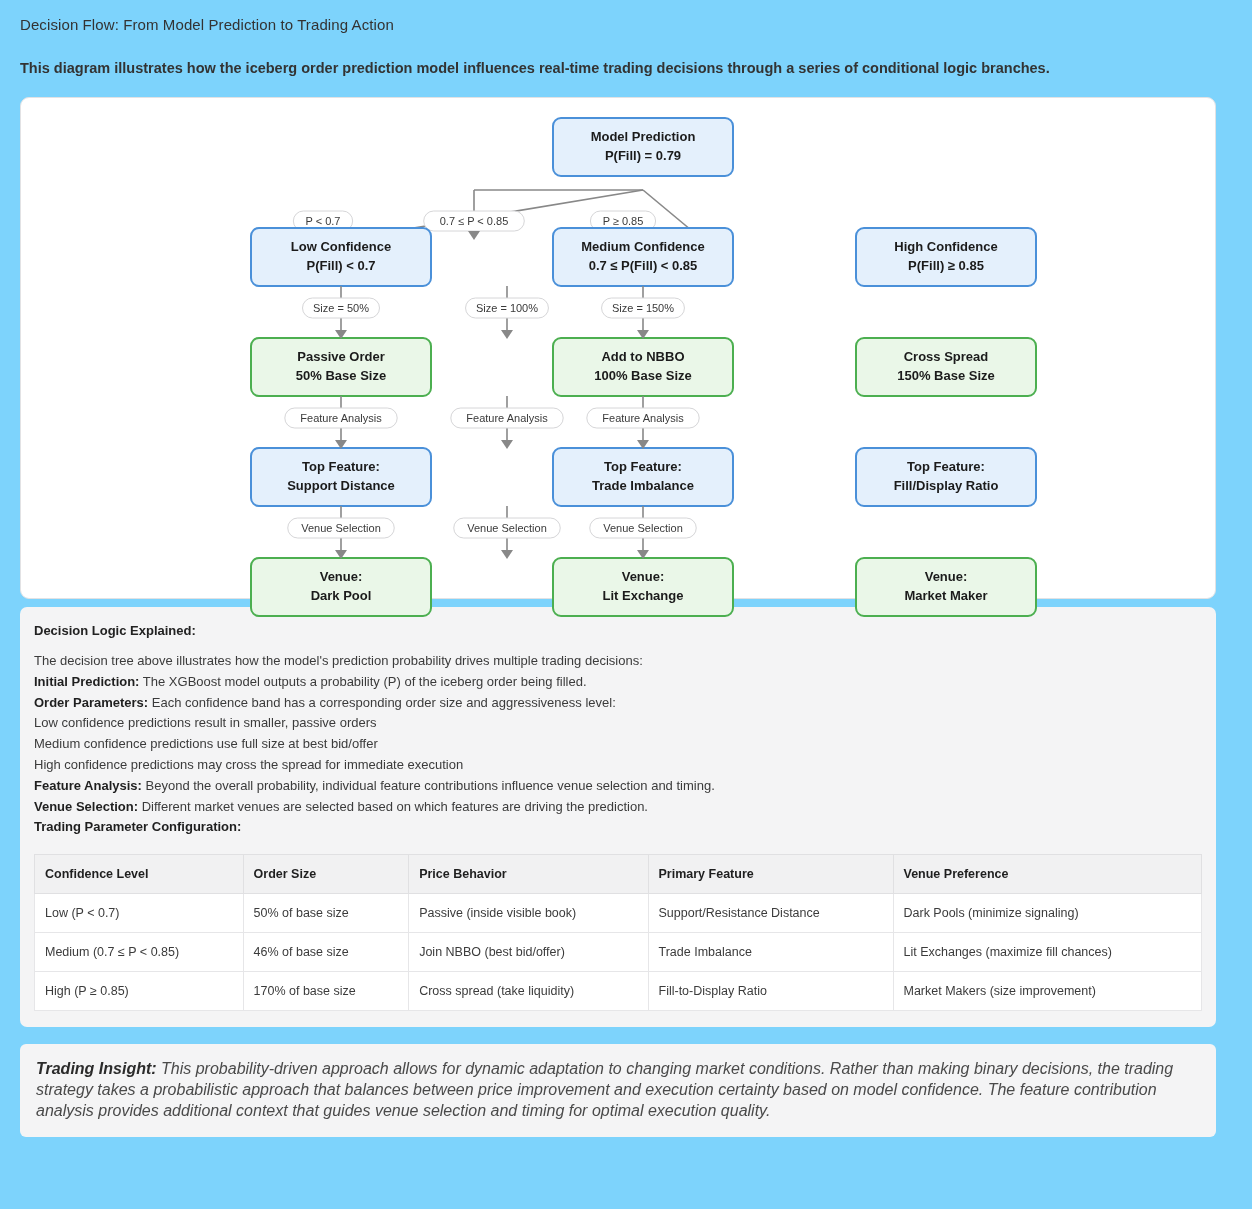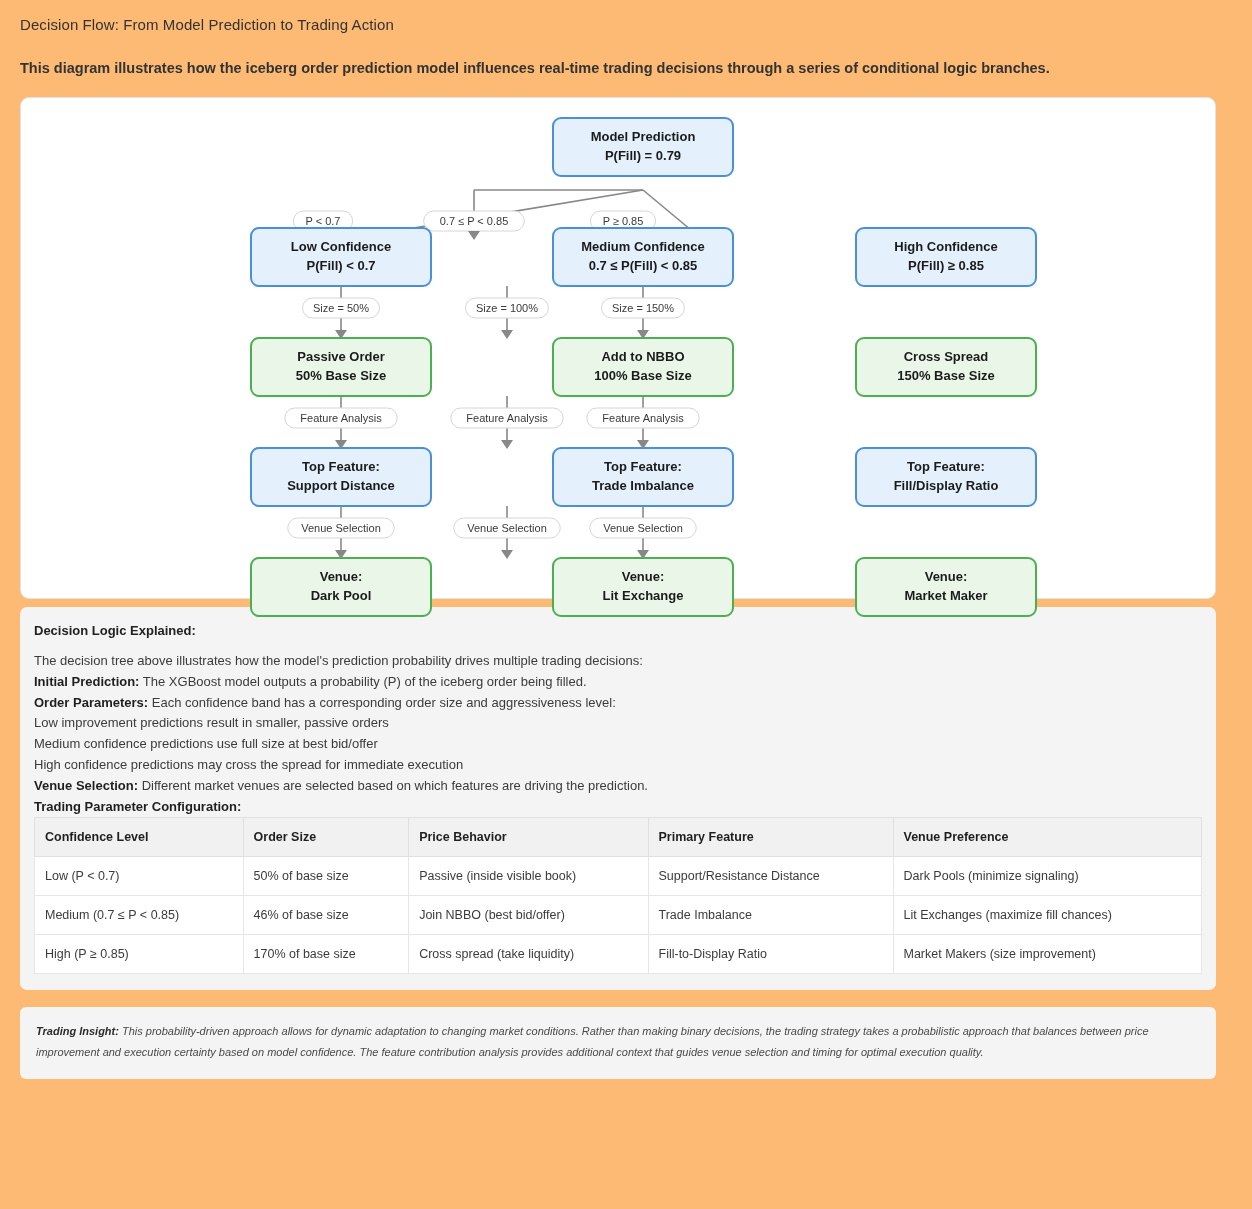--- a/index.html
+++ b/index.html
@@ -7,21 +7,21 @@
     padding: 0;
     background: #f7f7f8;
     font-family: "Liberation Sans", sans-serif;
     color: #333;
   }
   .page {
     width: 1252px;
     min-height: 1209px;
     box-sizing: border-box;
     padding: 14px 36px 18px 20px;
-    background: #fdba74;
+    background: #7dd3fc;
   }
   .page-title {
     font-size: 15px;
     color: #333;
     margin: 2px 0 0 0;
     font-weight: 400;
     letter-spacing: .1px;
   }
   .page-subtitle {
     font-size: 14.5px;
@@ -85,20 +85,21 @@
     font-size: 13px;
     color: #3b3b3b;
     line-height: 20.8px;
     margin: 0;
   }
   .explain-line b { color: #1f1f1f; }
 
   table.param-table {
     width: 100%;
     border-collapse: collapse;
+    margin-top: 16px;
     background: #ffffff;
     font-size: 13px;
   }
   table.param-table th {
     background: #f1f1f2;
     text-align: left;
     font-weight: bold;
     color: #1f1f1f;
     padding: 12px 10px;
     border: 1px solid #e0e0e2;
@@ -110,21 +111,21 @@
     color: #3b3b3b;
     background: #ffffff;
     font-size: 12.5px;
   }
 
   .insight-card {
     margin-top: 17px;
     background: #f4f4f5;
     border-radius: 6px;
     padding: 14px 16px 16px 16px;
-    font-size: 11px;
+    font-size: 16px;
     font-style: italic;
     color: #4a4a4a;
     line-height: 21px;
   }
   .insight-card b { font-style: italic; color: #2b2b2b; }
 </style>
 </head>
 <body>
 
 <div class="page">
@@ -276,23 +277,24 @@
         </svg>
     </div>
   </div>
 
   <div class="explain-card">
     <div class="explain-head">Decision Logic Explained:</div>
     <div id="explain-lines">
         <div class="explain-line"><span>The decision tree above illustrates how the model's prediction probability drives multiple trading decisions:</span></div>
         <div class="explain-line"><b>Initial Prediction:</b><span> The XGBoost model outputs a probability (P) of the iceberg order being filled.</span></div>
         <div class="explain-line"><b>Order Parameters:</b><span> Each confidence band has a corresponding order size and aggressiveness level:</span></div>
-        <div class="explain-line"><span>Low improvement predictions result in smaller, passive orders</span></div>
+        <div class="explain-line"><span>Low confidence predictions result in smaller, passive orders</span></div>
         <div class="explain-line"><span>Medium confidence predictions use full size at best bid/offer</span></div>
         <div class="explain-line"><span>High confidence predictions may cross the spread for immediate execution</span></div>
+        <div class="explain-line"><b>Feature Analysis:</b><span> Beyond the overall probability, individual feature contributions influence venue selection and timing.</span></div>
         <div class="explain-line"><b>Venue Selection:</b><span> Different market venues are selected based on which features are driving the prediction.</span></div>
         <div class="explain-line"><b>Trading Parameter Configuration:</b><span></span></div>
       </div>
 
     <table class="param-table">
       <thead>
         <tr id="table-head-row">
             <th>Confidence Level</th>
             <th>Order Size</th>
             <th>Price Behavior</th>

